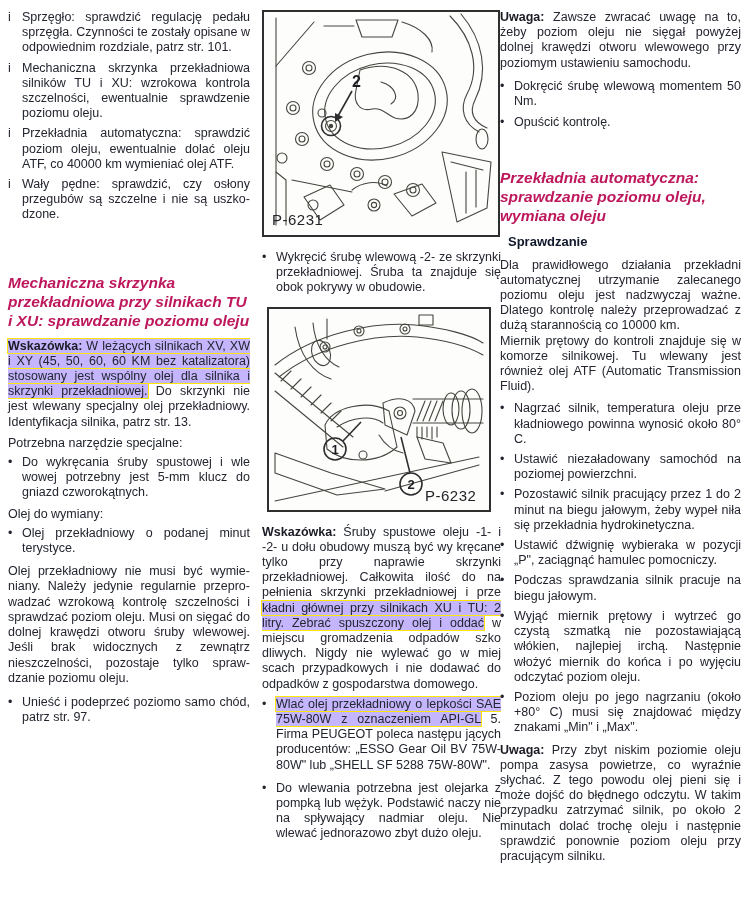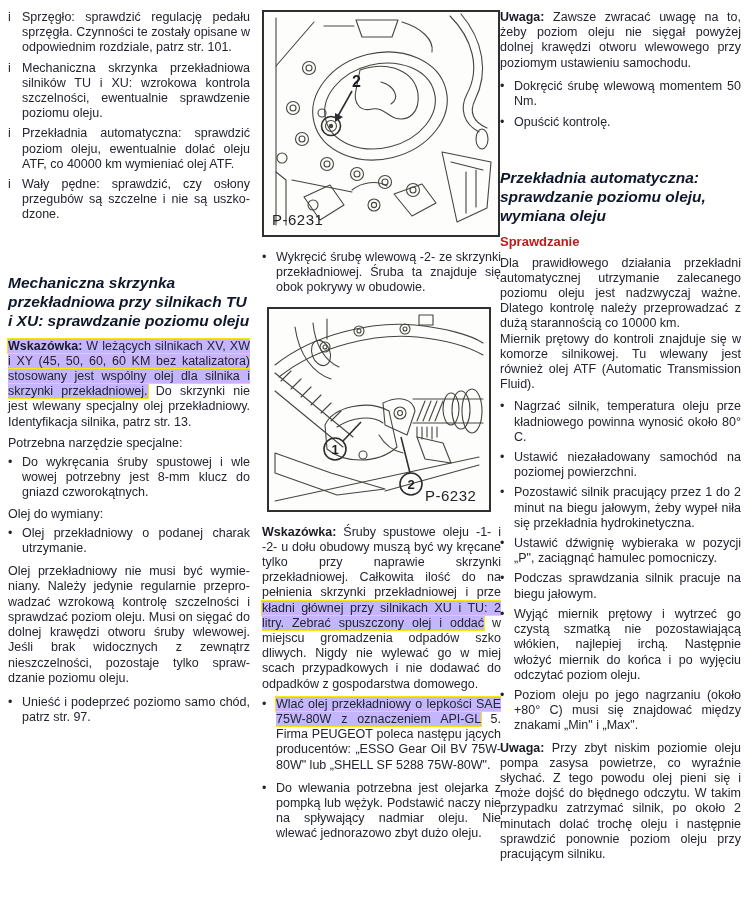--- a/index.html
+++ b/index.html
@@ -12,23 +12,23 @@
   .col{position:absolute;top:10px;}
   #col-left{left:8px;width:242px;}
   #col-mid{left:262px;width:239px;}
   #col-right{left:500px;width:241px;}
   p{margin:0;font-size:12.5px;line-height:15.2px;text-align:justify;}
   .li{display:flex;font-size:12.5px;line-height:15.2px;}
   .li .m{flex:0 0 14px;}
   .li .t{flex:1;text-align:justify;}
   .h2{
     margin:0;font-weight:700;font-style:italic;
-    font-size:15.5px;line-height:19px;color:#0f172a;text-align:left;
+    font-size:15.5px;line-height:19px;color:#be185d;text-align:left;
   }
-  .h3{margin:0;font-weight:700;font-size:13px;line-height:15.2px;color:#b91c1c;}
+  .h3{margin:8px;font-weight:700;font-size:13px;line-height:15.2px;color:#0f172a;}
   b,.b{font-weight:700;color:#1a1b24;}
   .hl{background:#c4b5fd;box-shadow:0 0 0 1px #ffe60a;}
   .figure{
     border:2px solid #2f2f30;background:#fdfdfb;overflow:hidden;
   }
   #fig1{width:234px;height:223px;}
   #fig2{width:220px;height:201px;margin-left:5px;}
   .figure svg{display:block;}
   .sketch{stroke:#45453f;stroke-width:1.1;fill:none;stroke-linecap:round;stroke-linejoin:round;}
   .strong-line{stroke:#2d2d30;stroke-width:1.6;fill:none;}
@@ -59,27 +59,27 @@
       <span class="t">Wały pędne: sprawdzić, czy osłony przegubów są szczelne i nie są uszko­dzone.</span>
     </div>
 
     <h2 class="h2" style="margin-top:50px">Mechaniczna skrzynka przekładniowa przy silnikach TU i XU: sprawdzanie poziomu oleju</h2>
 
     <p style="margin-top:9px"><span class="hl"><b>Wskazówka:</b><span> W leżących silnikach XV, XW i XY (45, 50, 60, 60 KM bez ka­talizatora) stosowany jest wspólny olej dla silnika i skrzynki przekładniowej.</span></span><span> Do skrzynki nie jest wlewany specjalny olej przekładniowy. Identyfikacja silnika, patrz str. 13.</span></p>
 
     <p style="margin-top:6px">Potrzebna narzędzie specjalne:</p>
     <div class="li" style="margin-top:4px">
       <span class="m">•</span>
-      <span class="t">Do wykręcania śruby spustowej i wle wowej potrzebny jest 8-mm klucz do gniazd czworokątnych.</span>
+      <span class="t">Do wykręcania śruby spustowej i wle wowej potrzebny jest 5-mm klucz do gniazd czworokątnych.</span>
     </div>
 
     <p style="margin-top:6px">Olej do wymiany:</p>
     <div class="li" style="margin-top:4px">
       <span class="m">•</span>
-      <span class="t">Olej przekładniowy o podanej charak utrzymanie.</span>
+      <span class="t">Olej przekładniowy o podanej minut terystyce.</span>
     </div>
 
     <p style="margin-top:8px">Olej przekładniowy nie musi być wymie­niany. Należy jedynie regularnie przepro­wadzać wzrokową kontrolę szczelności i sprawdzać poziom oleju. Musi on sięgać do dolnej krawędzi otworu śruby wlewo­wej. Jeśli brak widocznych z zewnątrz nieszczelności, pozostaje tylko spraw­dzanie poziomu oleju.</p>
 
     <div class="li" style="margin-top:9px">
       <span class="m">•</span>
       <span class="t">Unieść i podeprzeć poziomo samo chód, patrz str. 97.</span>
     </div>
   </section>
 

